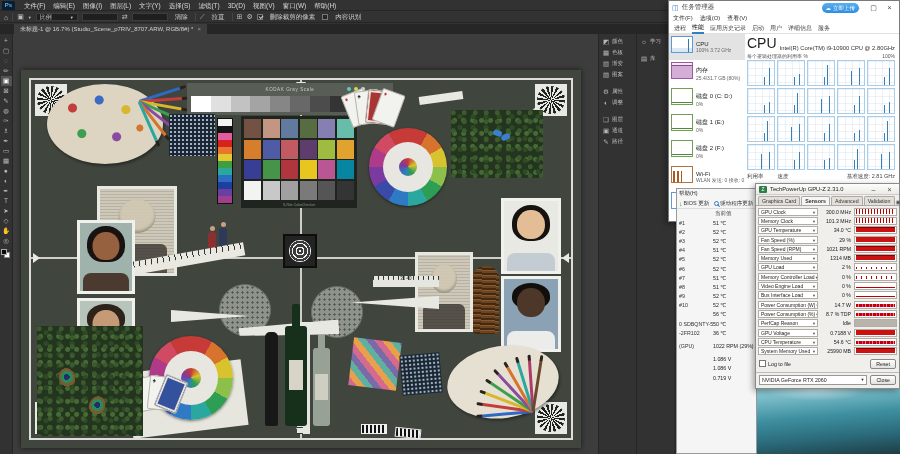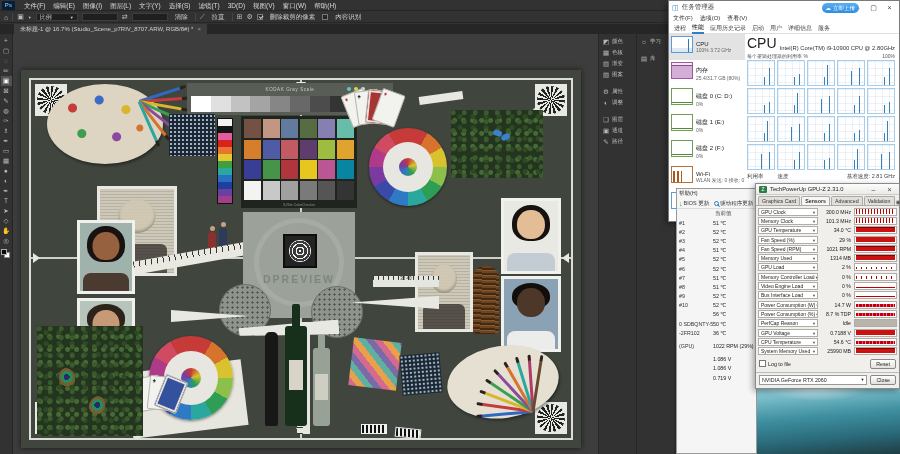--- a/index.html
+++ b/index.html
@@ -486,24 +486,20 @@
       <div class="litho" id="litho2">
           <div class="oval"></div>
           <div class="dark"></div>
         </div>
       <div id="hair-sw"></div>
 
       <div id="ruler-d"></div>
       <div id="ruler-v"></div>
       <div id="ruler-h">30   40</div>
 
-      <div id="cpanel">
-        <div class="ring"></div>
-        <div id="watermark">DPREVIEW</div>
-      </div>
       <div id="spiral"></div>
 
       <div class="dotcircle" id="dc1"></div>
       <div class="dotcircle" id="dc2"></div>
       <div class="wedge" id="w1"></div>
       <div class="wedge" id="w2"></div>
       <div class="wedge" id="w3"></div>
 
       <div id="knit"></div>
       <div class="speckle" id="speckle2"></div>

